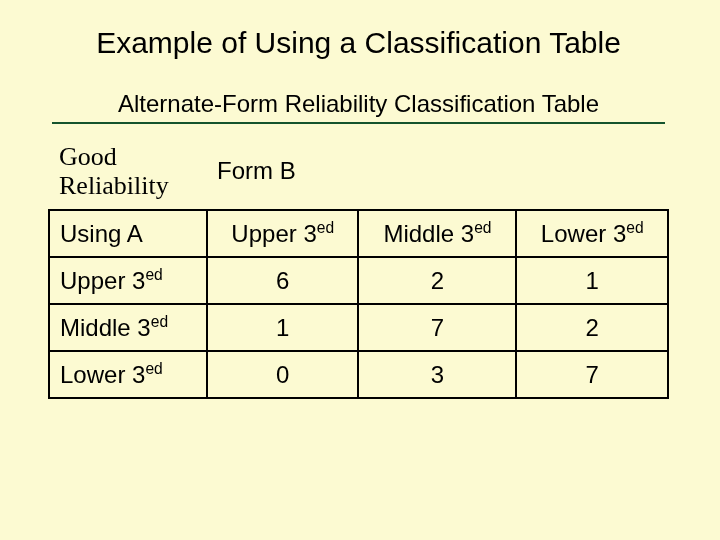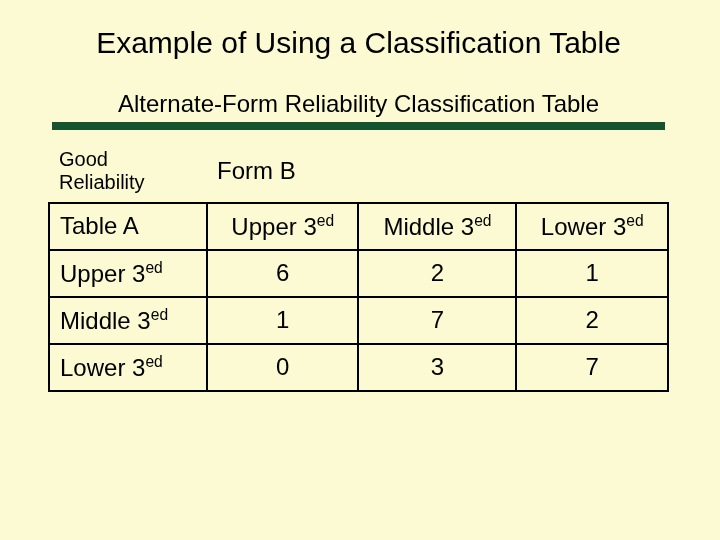--- a/index.html
+++ b/index.html
@@ -15,21 +15,21 @@
     box-sizing: border-box;
     padding: 24px 51px 40px 48px;
   }
   .title {
     text-align: center;
     font-size: 30px;
     line-height: 1.25;
     margin-bottom: 28px;
   }
   .subtitle-wrap {
-    border-bottom: 8px solid #14532d;
+    border-bottom: 2px solid #14532d;
     margin: 0 4px 10px 4px;
     padding-bottom: 4px;
   }
   .subtitle {
     text-align: center;
     font-size: 24px;
   }
   .table {
     width: 100%;
     border-collapse: collapse;
@@ -37,22 +37,23 @@
   .table td, .table th {
     font-weight: normal;
     font-size: 24px;
     padding: 8px 10px;
     text-align: left;
     vertical-align: middle;
   }
   .table .center { text-align: center; }
   .table .formb { }
   .table .good {
-    font-size: 20px;
+    font-size: 26px;
     line-height: 1.15;
+    font-family: Liberation Serif, serif;
   }
   .table tr.data-row td {
     border-top: 2px solid #000;
     border-bottom: 2px solid #000;
     border-left: 2px solid #000;
     border-right: 2px solid #000;
   }
   .table tr.header-row th {
     border-top: 2px solid #000;
     border-bottom: 2px solid #000;
@@ -76,21 +77,21 @@
   <table class="table">
     <tbody>
         <tr>
       <td class="good">
         <span>Good</span><br>
         <span>Reliability</span>
       </td>
       <td colspan="3" class="formb">Form B</td>
     </tr>
     <tr class="header-row">
-      <th>Table A</th>
+      <th>Using A</th>
       <th class="center"><span>Upper 3</span><sup>ed</sup></th>
       <th class="center"><span>Middle 3</span><sup>ed</sup></th>
       <th class="center"><span>Lower 3</span><sup>ed</sup></th>
     </tr>
     <tr class="data-row">
       <td><span>Upper 3</span><sup>ed</sup></td>
       <td class="center">6</td>
       <td class="center">2</td>
       <td class="center">1</td>
     </tr>

